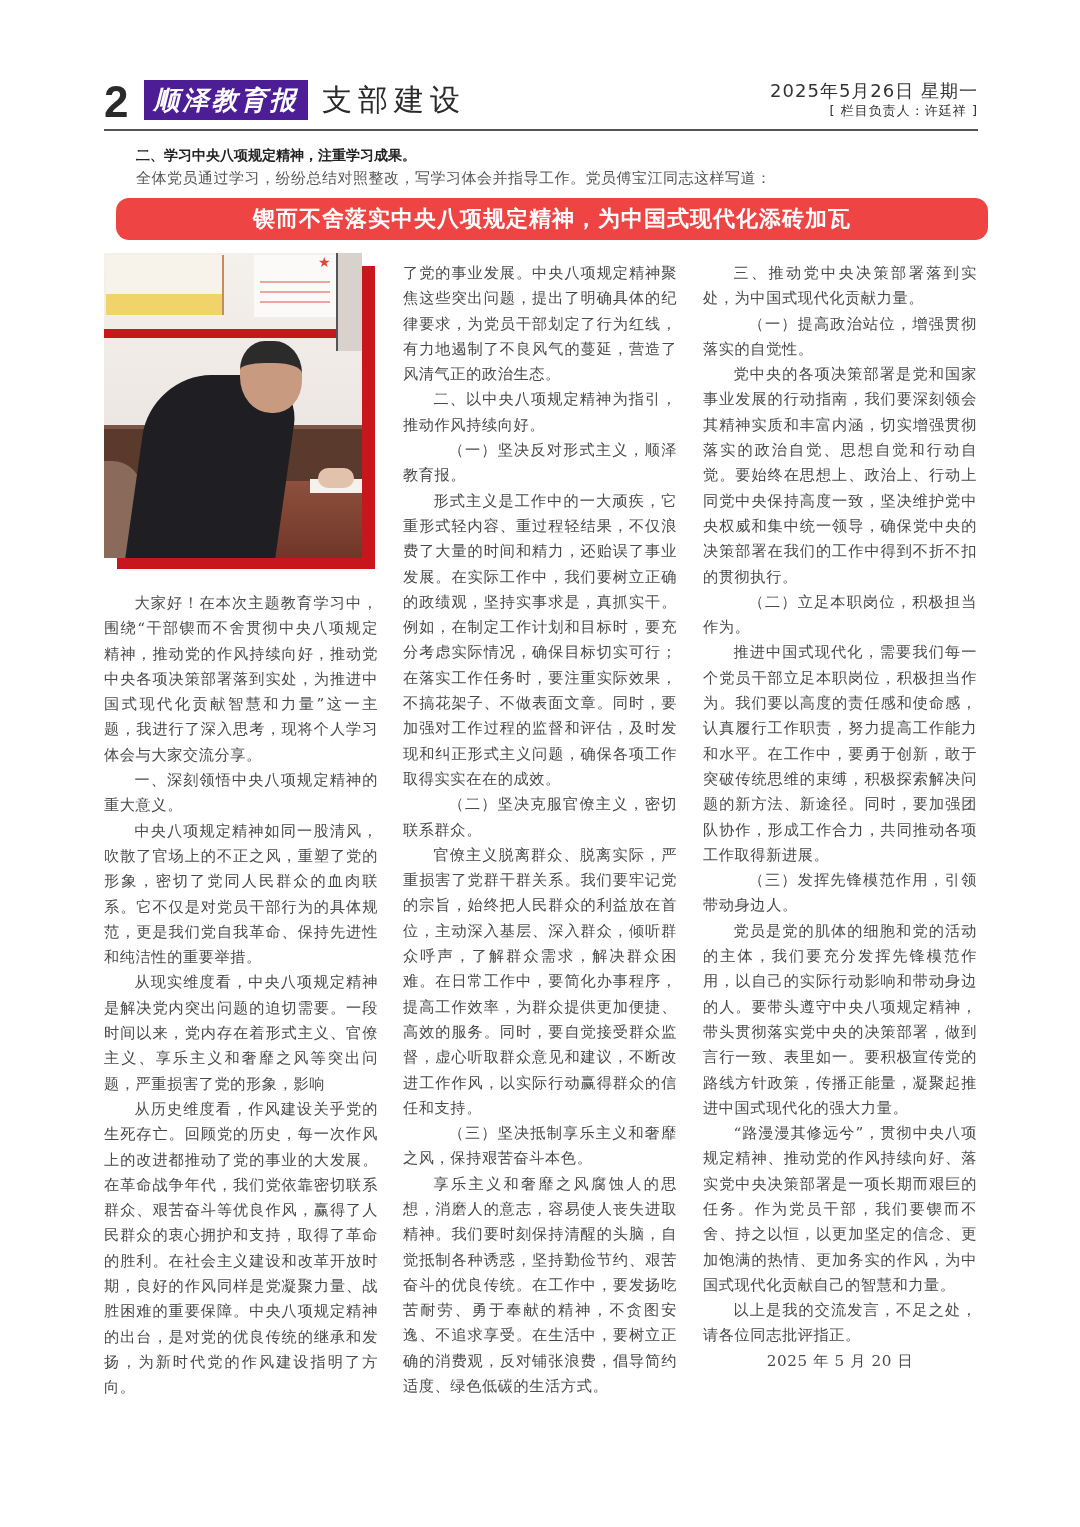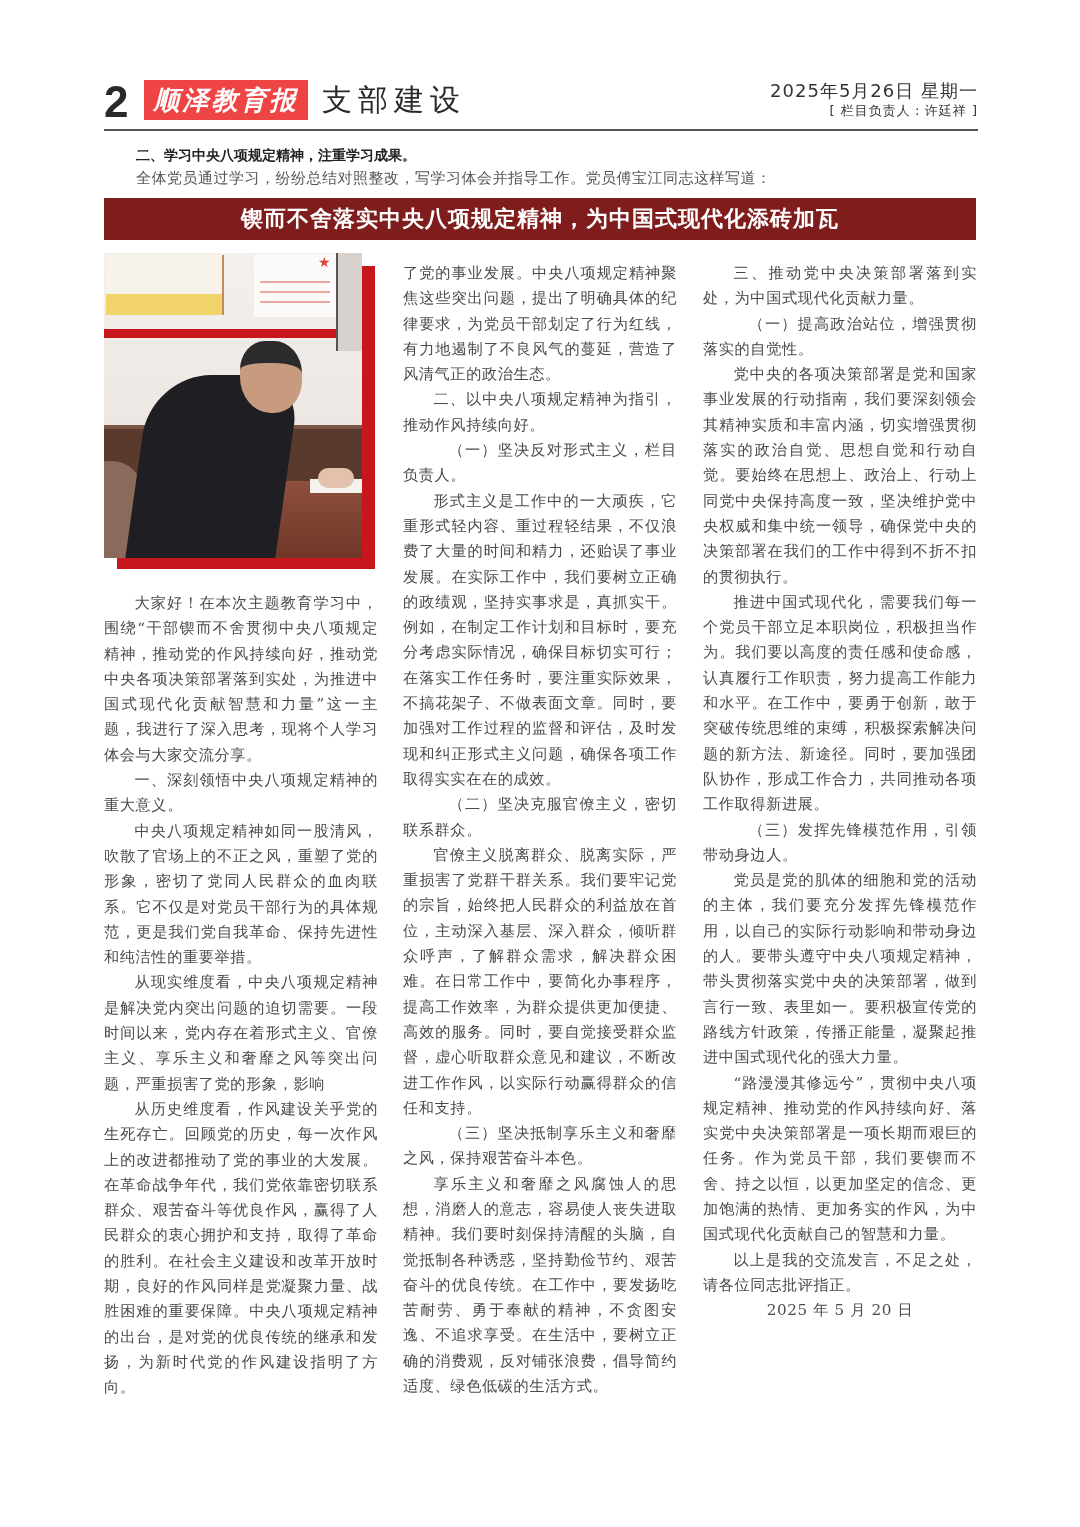--- a/index.html
+++ b/index.html
@@ -1,30 +1,30 @@
 <!DOCTYPE html>
 <html><head>
 <meta charset="utf-8">
 <style>
   * { margin: 0; padding: 0; box-sizing: border-box; }
   html, body { width: 1080px; height: 1527px; background: #ffffff; overflow: hidden; }
   body { position: relative; font-family: "DejaVu Serif", "Liberation Serif", serif; color: #3a3a3a; }
 
   .masthead { position: absolute; left: 104px; top: 78px; width: 874px; height: 52px; }
   .page-num { position: absolute; left: 0; top: 0; font-family: "Liberation Sans", sans-serif; font-weight: bold; font-size: 44px; line-height: 48px; color: #2a2a2a; }
-  .paper-name { position: absolute; left: 40px; top: 2px; width: 164px; height: 40px; background: #ef4444; color: #fff; font-family: "DejaVu Serif", serif; font-weight: bold; font-style: italic; font-size: 26px; line-height: 40px; text-align: center; letter-spacing: 3px; }
+  .paper-name { position: absolute; left: 40px; top: 2px; width: 164px; height: 40px; background: #4c1d95; color: #fff; font-family: "DejaVu Serif", serif; font-weight: bold; font-style: italic; font-size: 26px; line-height: 40px; text-align: center; letter-spacing: 3px; }
   .section-name { position: absolute; left: 218px; top: 2px; font-family: "DejaVu Sans", sans-serif; font-weight: normal; font-size: 30px; line-height: 40px; color: #2a2a2a; letter-spacing: 6px; }
   .date-line { position: absolute; right: 0; top: 4px; font-family: "DejaVu Sans", sans-serif; font-size: 18px; line-height: 18px; color: #333; letter-spacing: 1px; text-align: right; }
   .editor-line { position: absolute; right: 0; top: 24px; font-family: "DejaVu Sans", sans-serif; font-size: 13px; line-height: 18px; color: #333; letter-spacing: 1px; text-align: right; }
   .rule { position: absolute; left: 104px; top: 129px; width: 874px; height: 2px; background: #555; }
 
   .intro-heading { position: absolute; left: 136px; top: 145px; font-family: "DejaVu Sans", sans-serif; font-weight: bold; font-size: 14px; line-height: 20px; color: #222; }
   .intro-text { position: absolute; left: 136px; top: 168px; font-size: 15px; line-height: 20px; color: #555; letter-spacing: 0.5px; }
 
-  .banner { position: absolute; left: 104px; top: 198px; width: 872px; height: 42px; background: #7f1d1d; color: #fff; font-family: "DejaVu Sans", sans-serif; font-weight: bold; font-size: 22px; line-height: 42px; text-align: center; letter-spacing: 1px; }
+  .banner { position: absolute; left: 116px; top: 198px; width: 872px; height: 42px; background: #ef4444; color: #fff; font-family: "DejaVu Sans", sans-serif; font-weight: bold; font-size: 22px; line-height: 42px; text-align: center; letter-spacing: 1px; border-radius: 13px; }
 
   .photo-frame { position: absolute; left: 117px; top: 266px; width: 258px; height: 303px; background: #c8161d; }
   .photo { position: absolute; left: 104px; top: 253px; width: 258px; height: 305px; overflow: hidden; background: #e9e4df; }
   .photo .wall { position: absolute; left: 0; top: 0; width: 100%; height: 175px; background: linear-gradient(#f4f0ec, #ece7e2); }
   .photo .poster { position: absolute; left: 2px; top: 2px; width: 118px; height: 60px; background: linear-gradient(#f7f2ea 65%, #f0d46a 65%); border-right: 2px solid #c58b5c; }
   .photo .poster2 { position: absolute; left: 150px; top: 2px; width: 82px; height: 62px; background: #fbfaf8; }
   .photo .poster2-lines { position: absolute; left: 6px; top: 22px; width: 70px; height: 30px; background: repeating-linear-gradient(#fbfaf8 0 4px, #e9a7a0 4px 6px, #fbfaf8 6px 10px); }
   .photo .star { position: absolute; left: 214px; top: 2px; color: #d64a3a; font-size: 14px; line-height: 14px; }
   .photo .redstrip { position: absolute; left: 0; top: 76px; width: 232px; height: 9px; background: #c8161d; }
   .photo .frame-right { position: absolute; left: 232px; top: 0; width: 26px; height: 98px; background: #d9d1cc; border-left: 2px solid #555; }
@@ -85,31 +85,32 @@
   <p>大家好！在本次主题教育学习中，围绕“干部锲而不舍贯彻中央八项规定精神，推动党的作风持续向好，推动党中央各项决策部署落到实处，为推进中国式现代化贡献智慧和力量”这一主题，我进行了深入思考，现将个人学习体会与大家交流分享。</p>
   <p>一、深刻领悟中央八项规定精神的重大意义。</p>
   <p>中央八项规定精神如同一股清风，吹散了官场上的不正之风，重塑了党的形象，密切了党同人民群众的血肉联系。它不仅是对党员干部行为的具体规范，更是我们党自我革命、保持先进性和纯洁性的重要举措。</p>
   <p>从现实维度看，中央八项规定精神是解决党内突出问题的迫切需要。一段时间以来，党内存在着形式主义、官僚主义、享乐主义和奢靡之风等突出问题，严重损害了党的形象，影响</p>
   <p>从历史维度看，作风建设关乎党的生死存亡。回顾党的历史，每一次作风上的改进都推动了党的事业的大发展。在革命战争年代，我们党依靠密切联系群众、艰苦奋斗等优良作风，赢得了人民群众的衷心拥护和支持，取得了革命的胜利。在社会主义建设和改革开放时期，良好的作风同样是党凝聚力量、战胜困难的重要保障。中央八项规定精神的出台，是对党的优良传统的继承和发扬，为新时代党的作风建设指明了方向。</p>
 </div>
 
 <div class="col col-2">
   <p class="noindent">了党的事业发展。中央八项规定精神聚焦这些突出问题，提出了明确具体的纪律要求，为党员干部划定了行为红线，有力地遏制了不良风气的蔓延，营造了风清气正的政治生态。</p>
   <p>二、以中央八项规定精神为指引，推动作风持续向好。</p>
-  <p class="sub">（一）坚决反对形式主义，栏目负责人。</p>
+  <p class="sub">（一）坚决反对形式主义，顺泽教育报。</p>
   <p>形式主义是工作中的一大顽疾，它重形式轻内容、重过程轻结果，不仅浪费了大量的时间和精力，还贻误了事业发展。在实际工作中，我们要树立正确的政绩观，坚持实事求是，真抓实干。例如，在制定工作计划和目标时，要充分考虑实际情况，确保目标切实可行；在落实工作任务时，要注重实际效果，不搞花架子、不做表面文章。同时，要加强对工作过程的监督和评估，及时发现和纠正形式主义问题，确保各项工作取得实实在在的成效。</p>
   <p class="sub">（二）坚决克服官僚主义，密切联系群众。</p>
   <p>官僚主义脱离群众、脱离实际，严重损害了党群干群关系。我们要牢记党的宗旨，始终把人民群众的利益放在首位，主动深入基层、深入群众，倾听群众呼声，了解群众需求，解决群众困难。在日常工作中，要简化办事程序，提高工作效率，为群众提供更加便捷、高效的服务。同时，要自觉接受群众监督，虚心听取群众意见和建议，不断改进工作作风，以实际行动赢得群众的信任和支持。</p>
   <p class="sub">（三）坚决抵制享乐主义和奢靡之风，保持艰苦奋斗本色。</p>
   <p>享乐主义和奢靡之风腐蚀人的思想，消磨人的意志，容易使人丧失进取精神。我们要时刻保持清醒的头脑，自觉抵制各种诱惑，坚持勤俭节约、艰苦奋斗的优良传统。在工作中，要发扬吃苦耐劳、勇于奉献的精神，不贪图安逸、不追求享受。在生活中，要树立正确的消费观，反对铺张浪费，倡导简约适度、绿色低碳的生活方式。</p>
 </div>
 
 <div class="col col-3">
   <p>三、推动党中央决策部署落到实处，为中国式现代化贡献力量。</p>
   <p class="sub">（一）提高政治站位，增强贯彻落实的自觉性。</p>
   <p>党中央的各项决策部署是党和国家事业发展的行动指南，我们要深刻领会其精神实质和丰富内涵，切实增强贯彻落实的政治自觉、思想自觉和行动自觉。要始终在思想上、政治上、行动上同党中央保持高度一致，坚决维护党中央权威和集中统一领导，确保党中央的决策部署在我们的工作中得到不折不扣的贯彻执行。</p>
+  <p class="sub">（二）立足本职岗位，积极担当作为。</p>
   <p>推进中国式现代化，需要我们每一个党员干部立足本职岗位，积极担当作为。我们要以高度的责任感和使命感，认真履行工作职责，努力提高工作能力和水平。在工作中，要勇于创新，敢于突破传统思维的束缚，积极探索解决问题的新方法、新途径。同时，要加强团队协作，形成工作合力，共同推动各项工作取得新进展。</p>
   <p class="sub">（三）发挥先锋模范作用，引领带动身边人。</p>
   <p>党员是党的肌体的细胞和党的活动的主体，我们要充分发挥先锋模范作用，以自己的实际行动影响和带动身边的人。要带头遵守中央八项规定精神，带头贯彻落实党中央的决策部署，做到言行一致、表里如一。要积极宣传党的路线方针政策，传播正能量，凝聚起推进中国式现代化的强大力量。</p>
   <p>“路漫漫其修远兮”，贯彻中央八项规定精神、推动党的作风持续向好、落实党中央决策部署是一项长期而艰巨的任务。作为党员干部，我们要锲而不舍、持之以恒，以更加坚定的信念、更加饱满的热情、更加务实的作风，为中国式现代化贡献自己的智慧和力量。</p>
   <p>以上是我的交流发言，不足之处，请各位同志批评指正。</p>
   <p class="date">2025 年 5 月 20 日</p>
 </div>
 
 </body></html>

